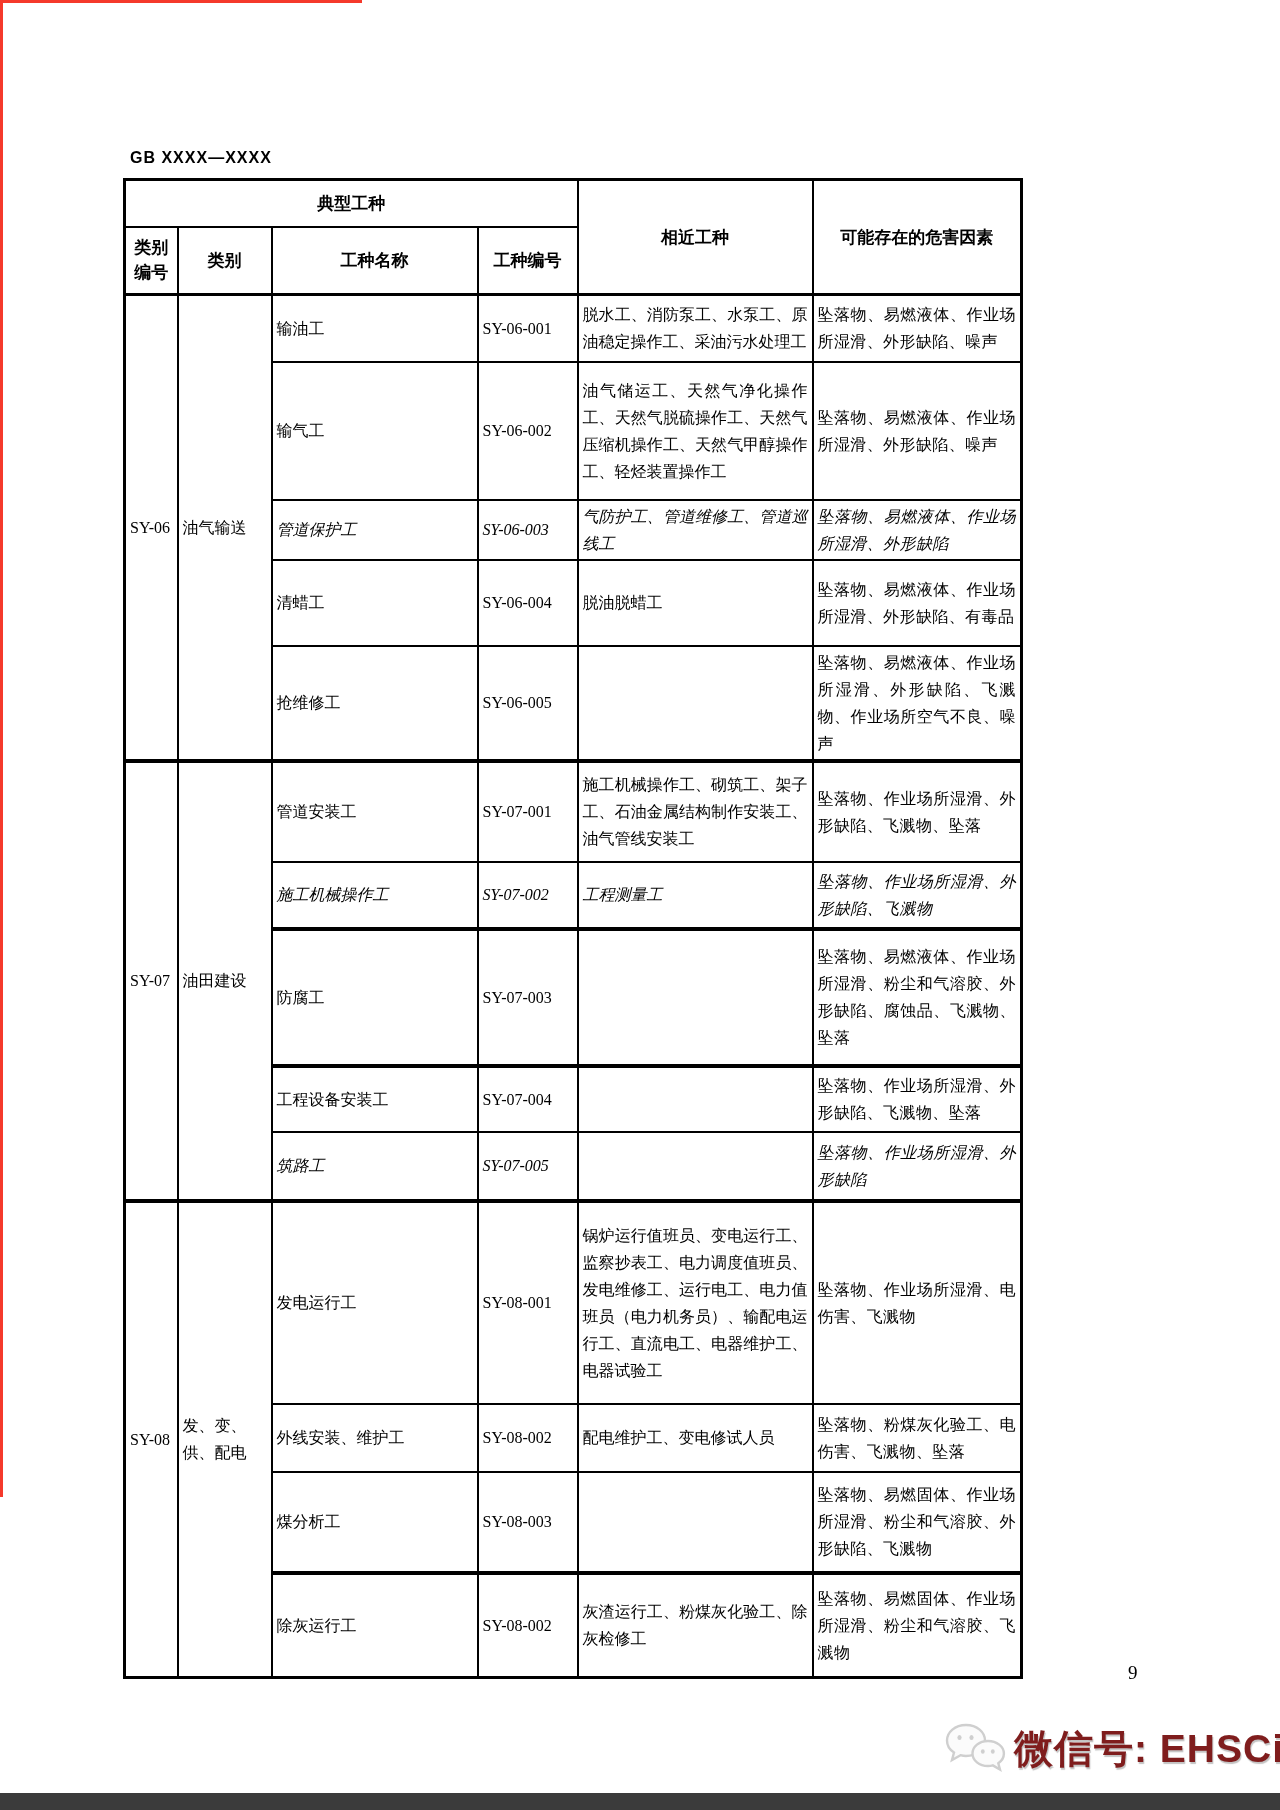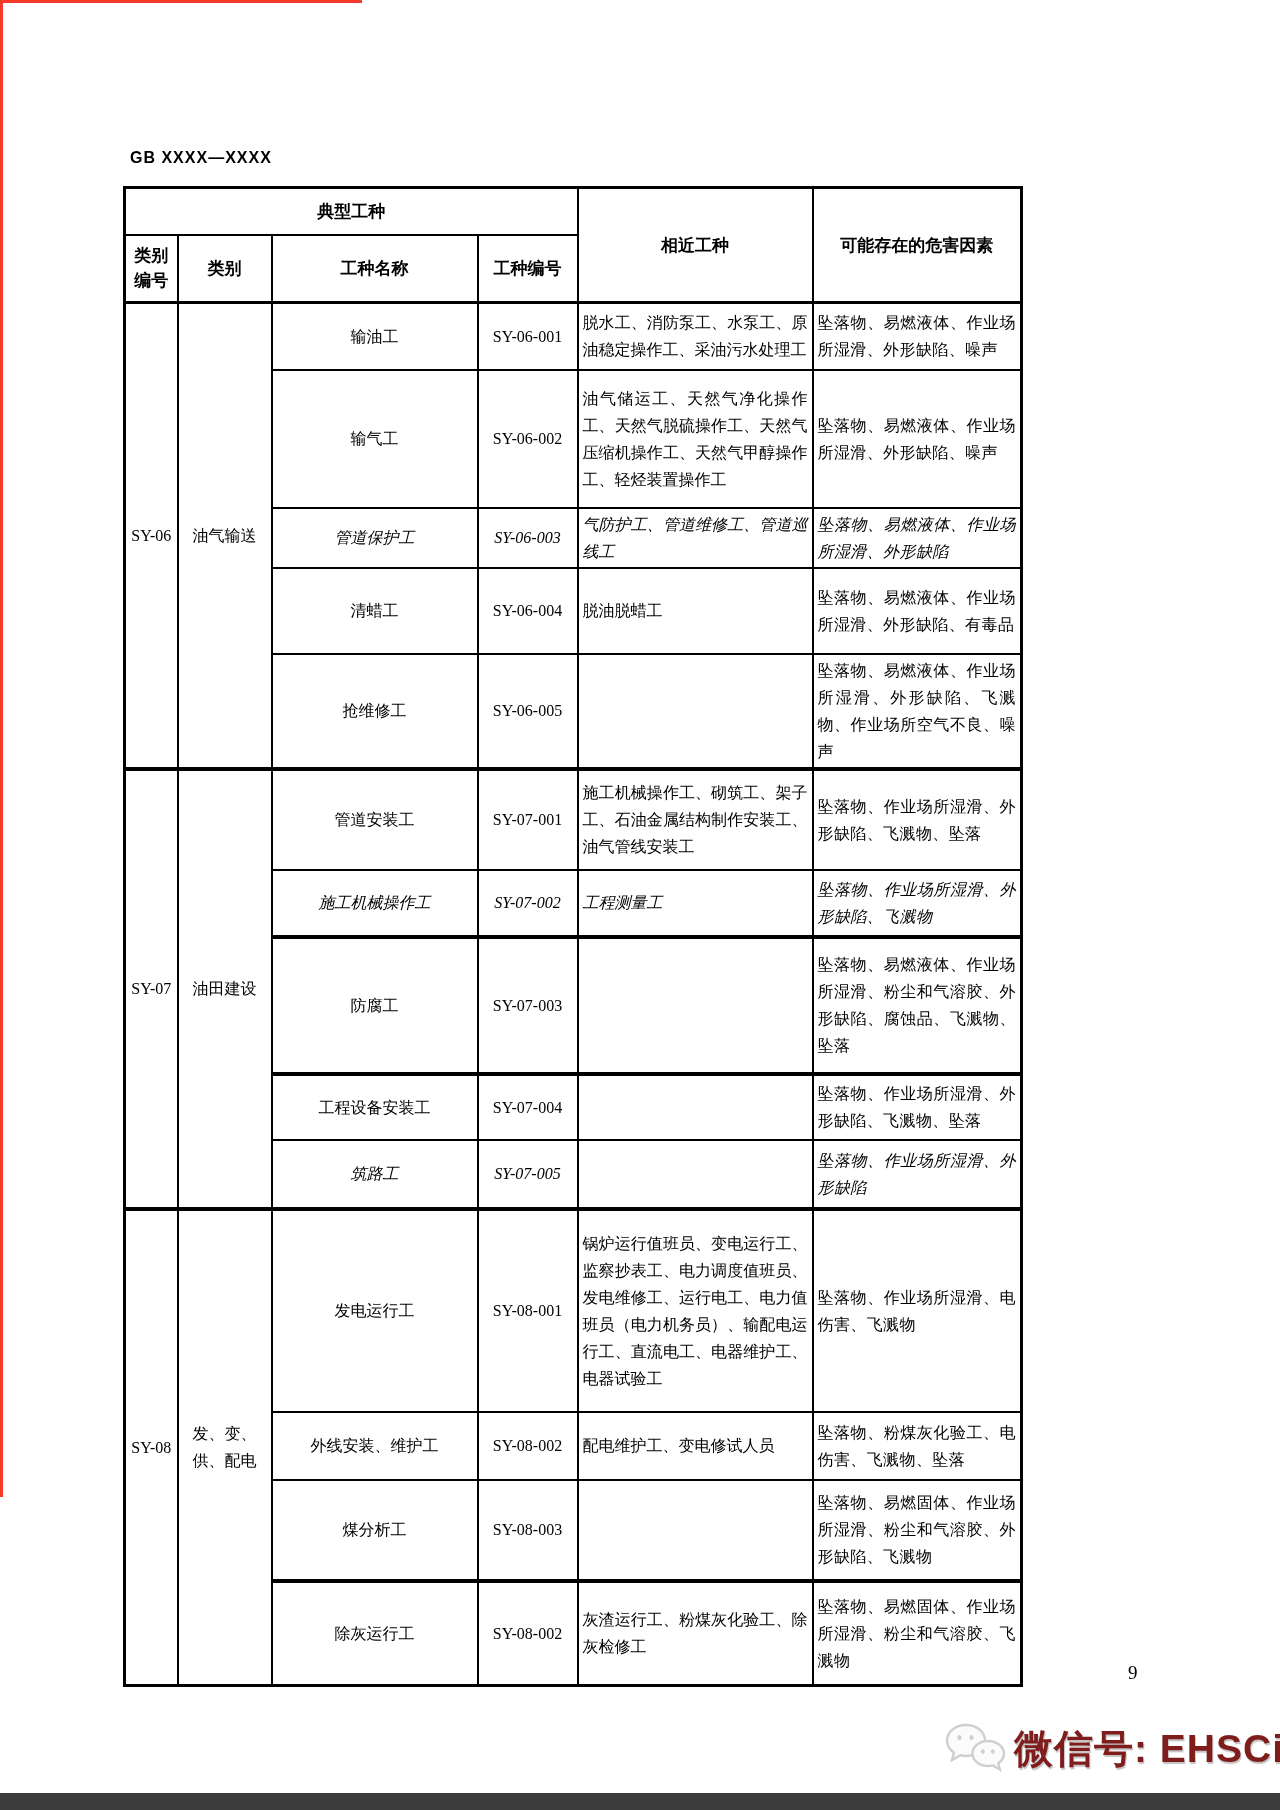--- a/index.html
+++ b/index.html
@@ -12,32 +12,31 @@
   .red-line-left { position:absolute; left:0; top:0; width:3px; height:1497px; background:#f5392b; }
   .doc-code {
     position:absolute; left:130px; top:149px;
     font-family:"Liberation Sans","DejaVu Sans",sans-serif;
     font-weight:600; font-size:16px; letter-spacing:1px;
   }
   .main-table {
     position:absolute; left:123px; top:178px; width:897px;
     border-collapse:collapse; table-layout:fixed;
     border:3px solid #000;
-    margin-top:8px;
   }
   .main-table th, .main-table td { border:2px solid #000; vertical-align:middle; }
   .main-table th {
     font-family:"Liberation Sans","DejaVu Sans",sans-serif;
     font-weight:bold; font-size:17px; line-height:25px;
     text-align:center; padding:2px;
   }
   .main-table td { font-size:16px; line-height:27px; padding:2px 4px; }
   .h1 { height:47px; } .h2 { height:68px; }
   th.hb { border-bottom-width:3px; }
-  .c-code, .c-cat, .c-name, .c-num { text-align:center; }
+  .c-code, .c-cat, .c-name, .c-num { text-align:left; }
   .c-haz { letter-spacing:0.4px; }
   .c-sim, .c-haz { text-align:justify; text-align-last:left; }
   tr.thick-top > td { border-top-width:4px; }
   .page-number { position:absolute; left:1128px; top:1662px; font-size:19px; }
   .watermark {
     position:absolute; left:944px; top:1720px; height:58px;
     display:flex; align-items:center; gap:8px;
   }
   .watermark-text {
     font-family:"Liberation Sans","DejaVu Sans",sans-serif;

